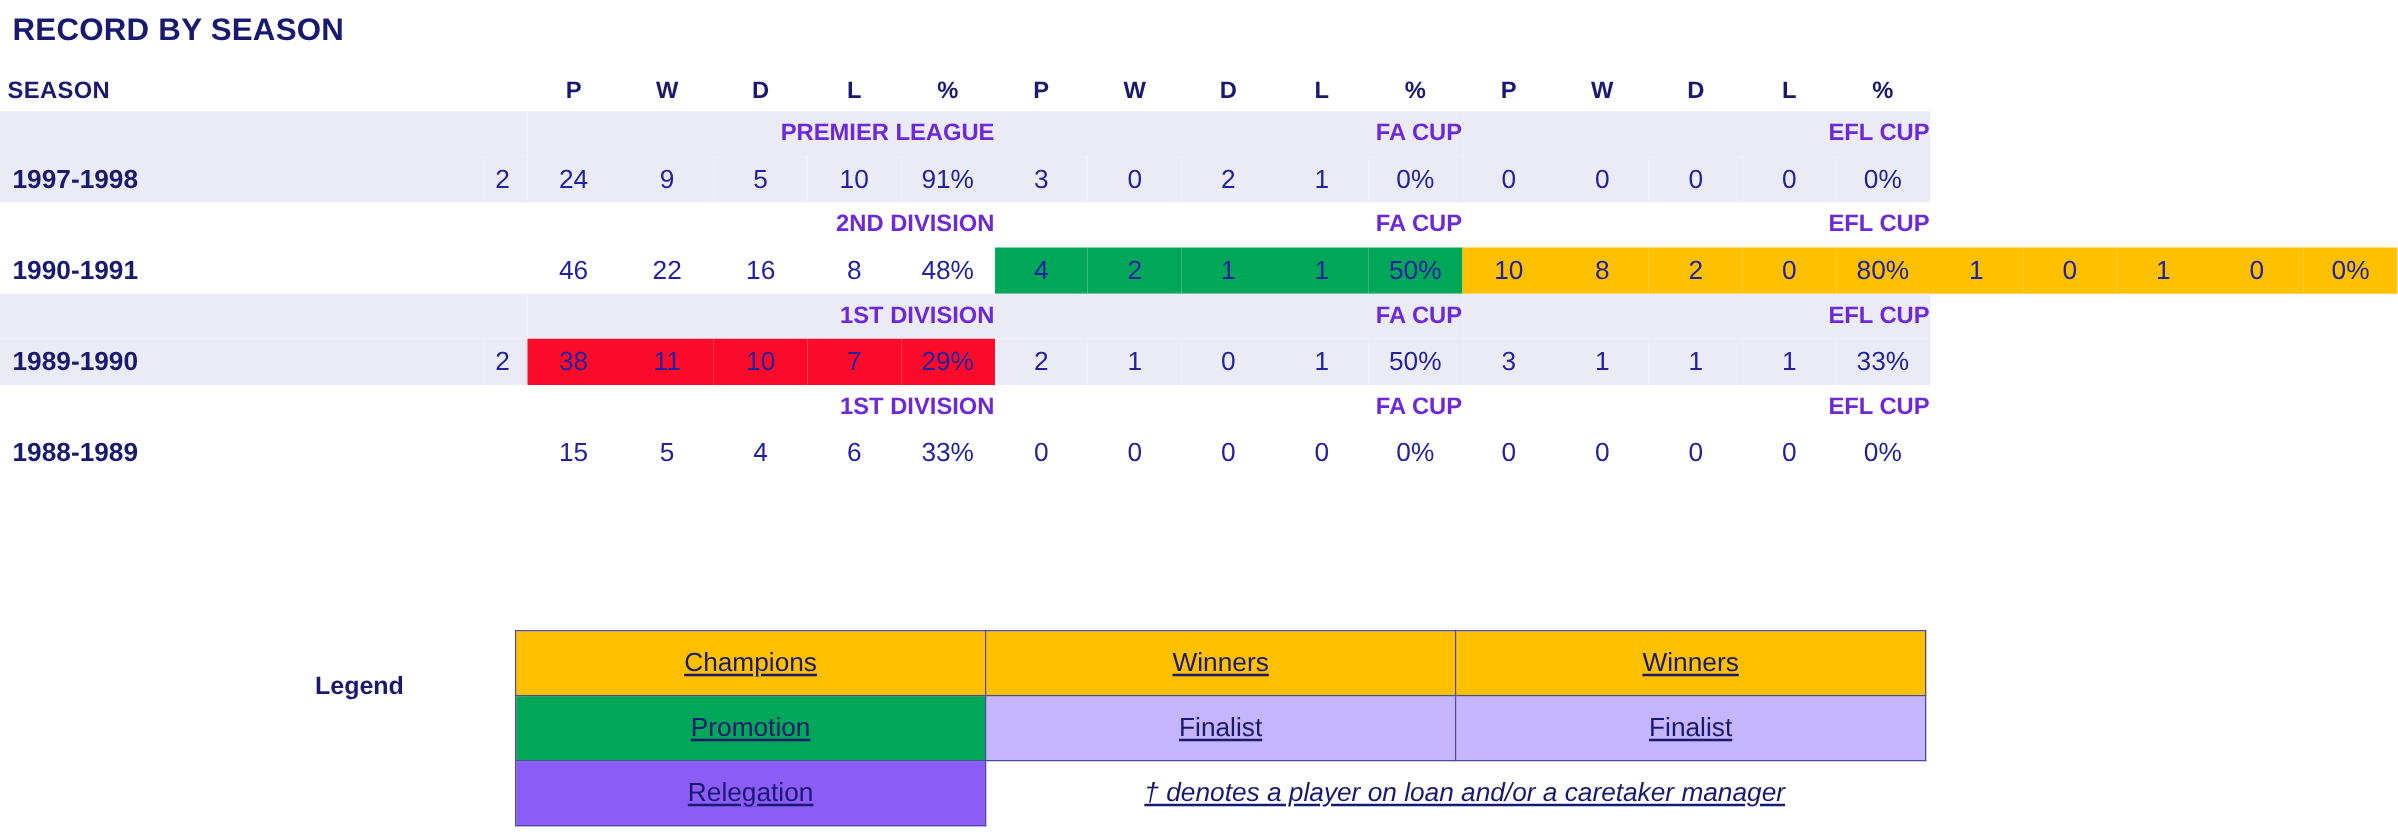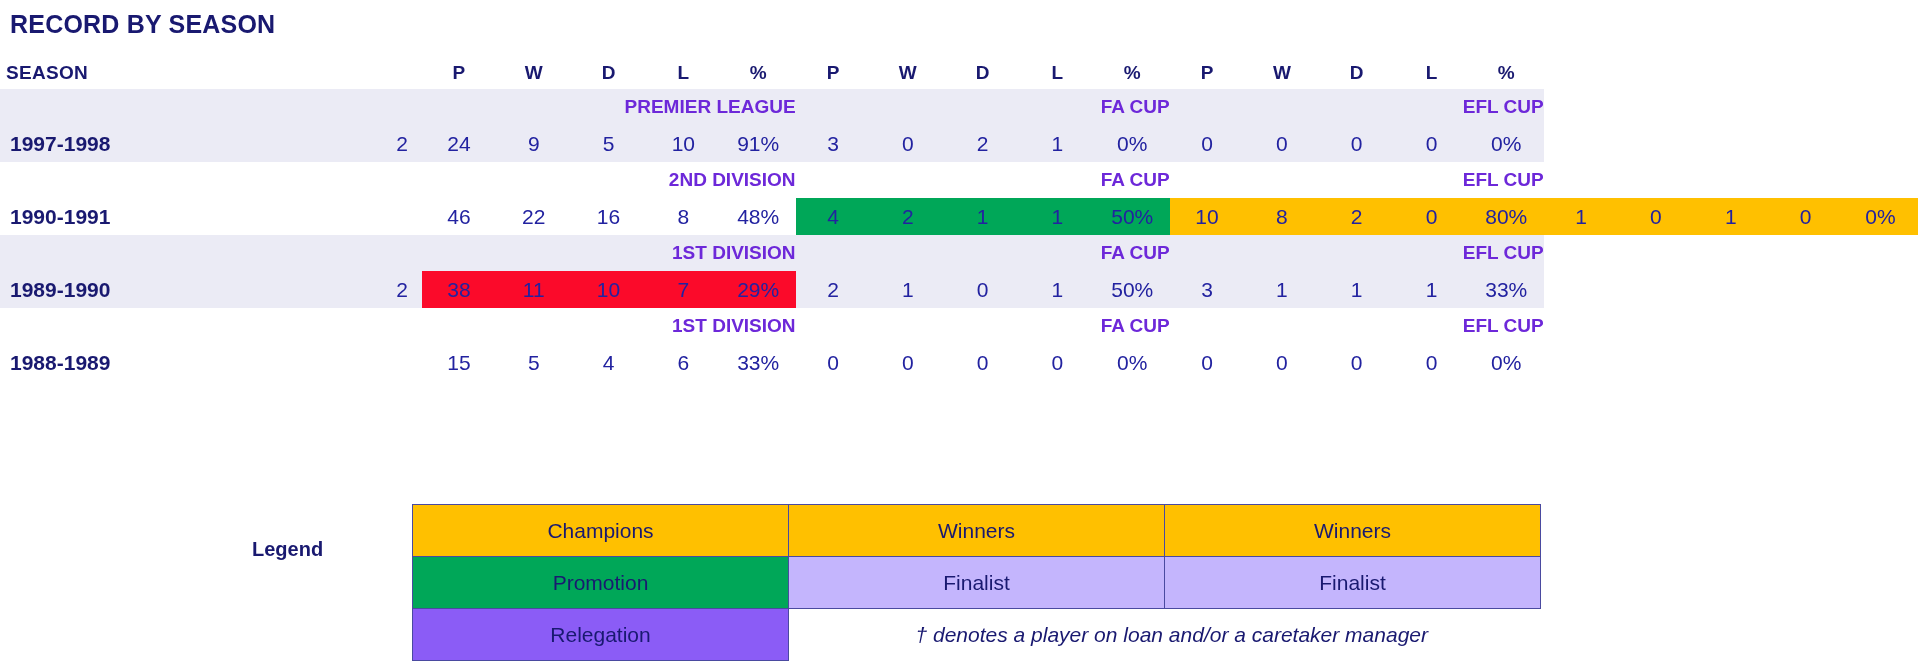--- a/index.html
+++ b/index.html
@@ -137,20 +137,21 @@
     table-layout: fixed;
   }
   .legend-table td {
     border: 1px solid #4a4aa0;
     height: 51px;
     text-align: center;
     vertical-align: middle;
     font-size: 21px;
     color: #191970;
     padding: 0;
+    text-decoration: underline;
   }
   .lg-c1 { width: 376px; }
   .lg-c2 { width: 376px; }
   .lg-c3 { width: 376px; }
   .lg-gold { background: #FFC000; }
   .lg-green{ background: #00A758; }
   .lg-red  { background: #8b5cf6; }
   .lg-grey { background: #c4b5fd; }
   .lg-note {
     background: #ffffff;

